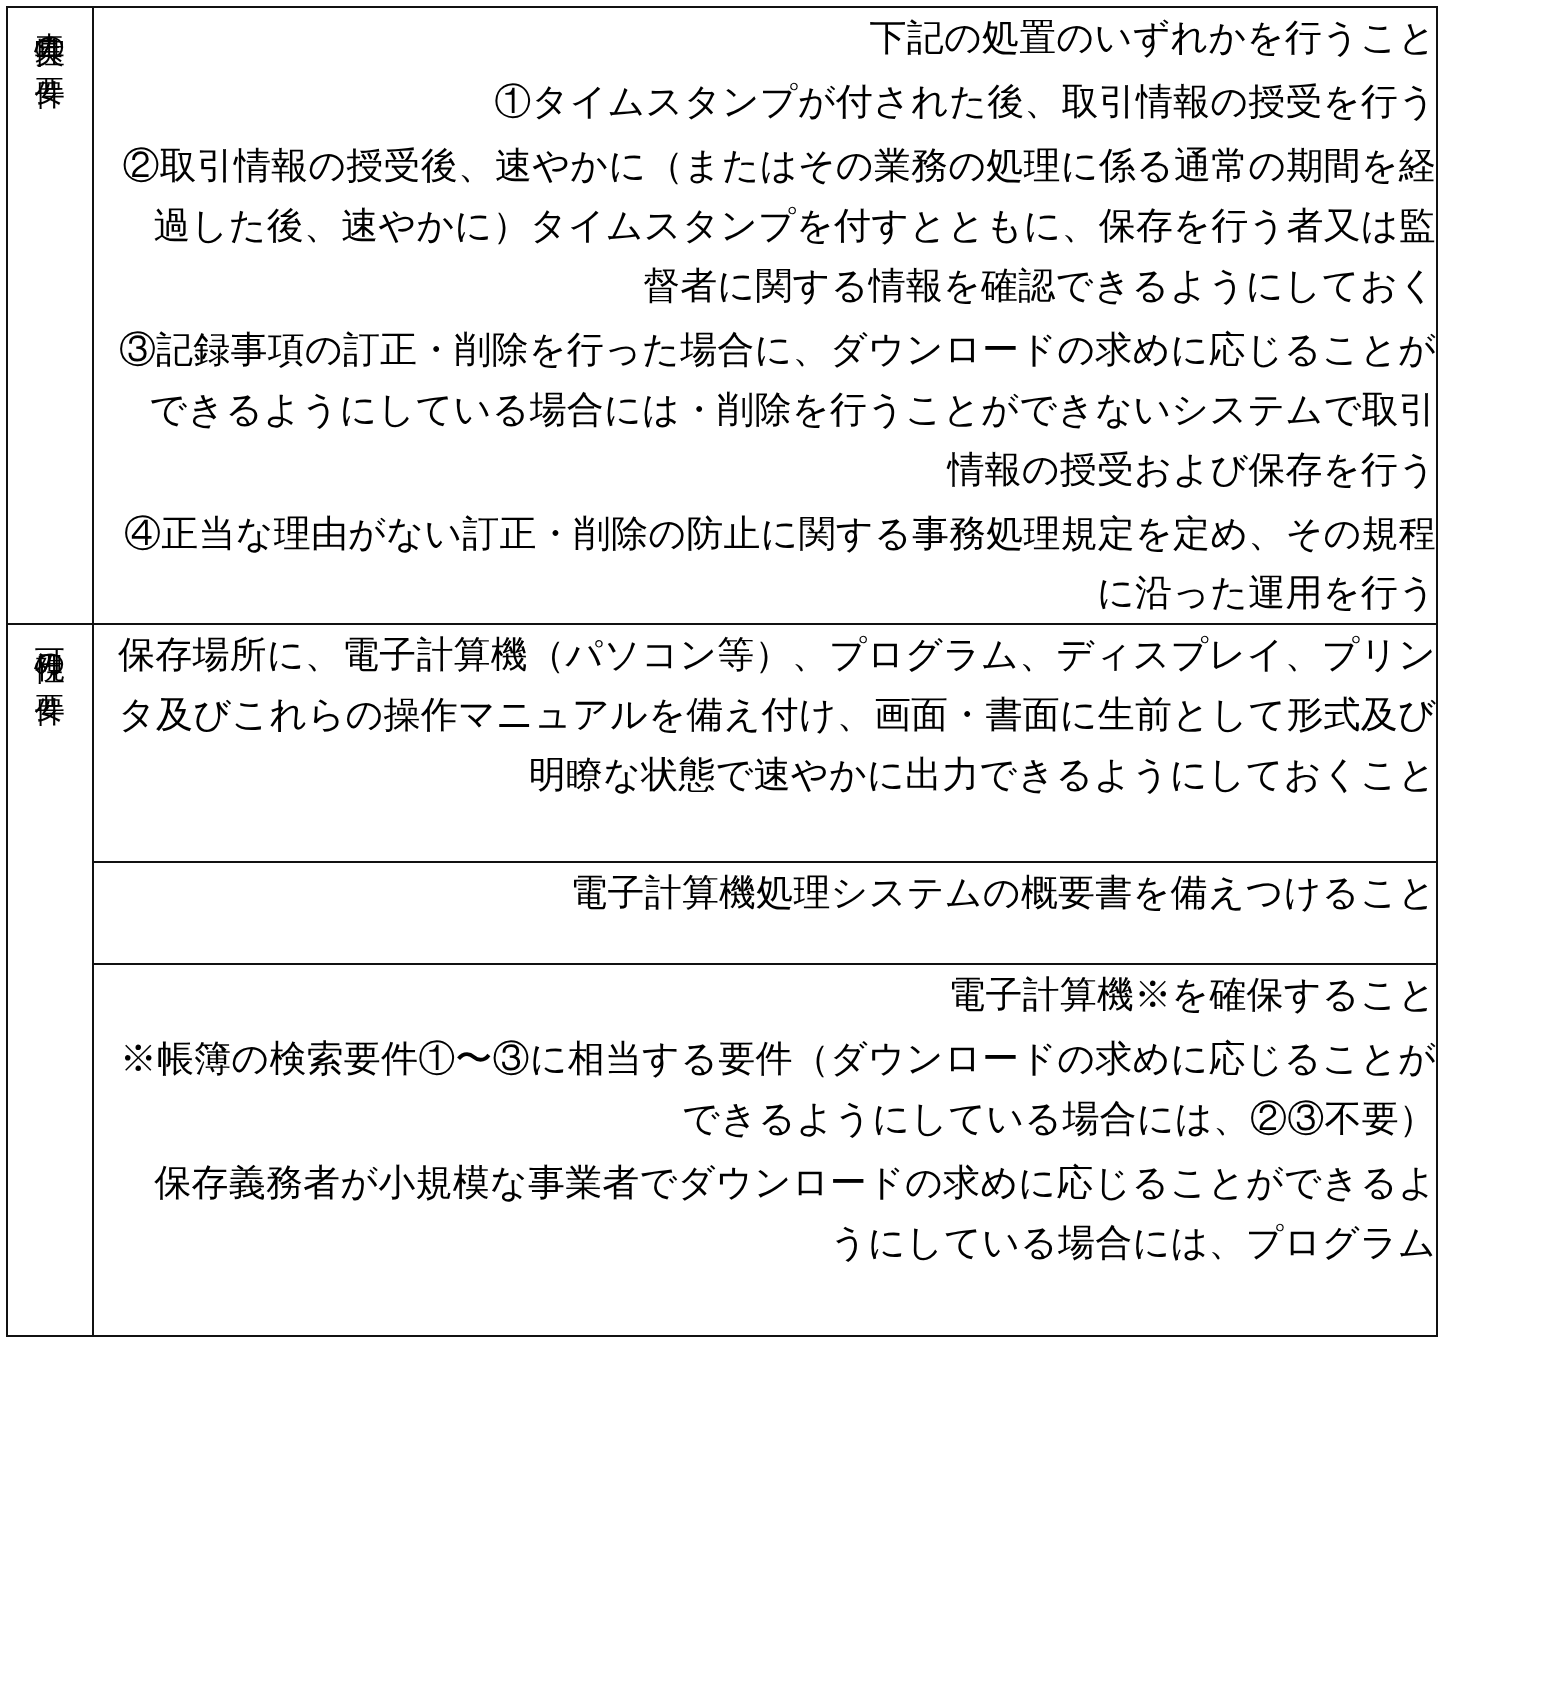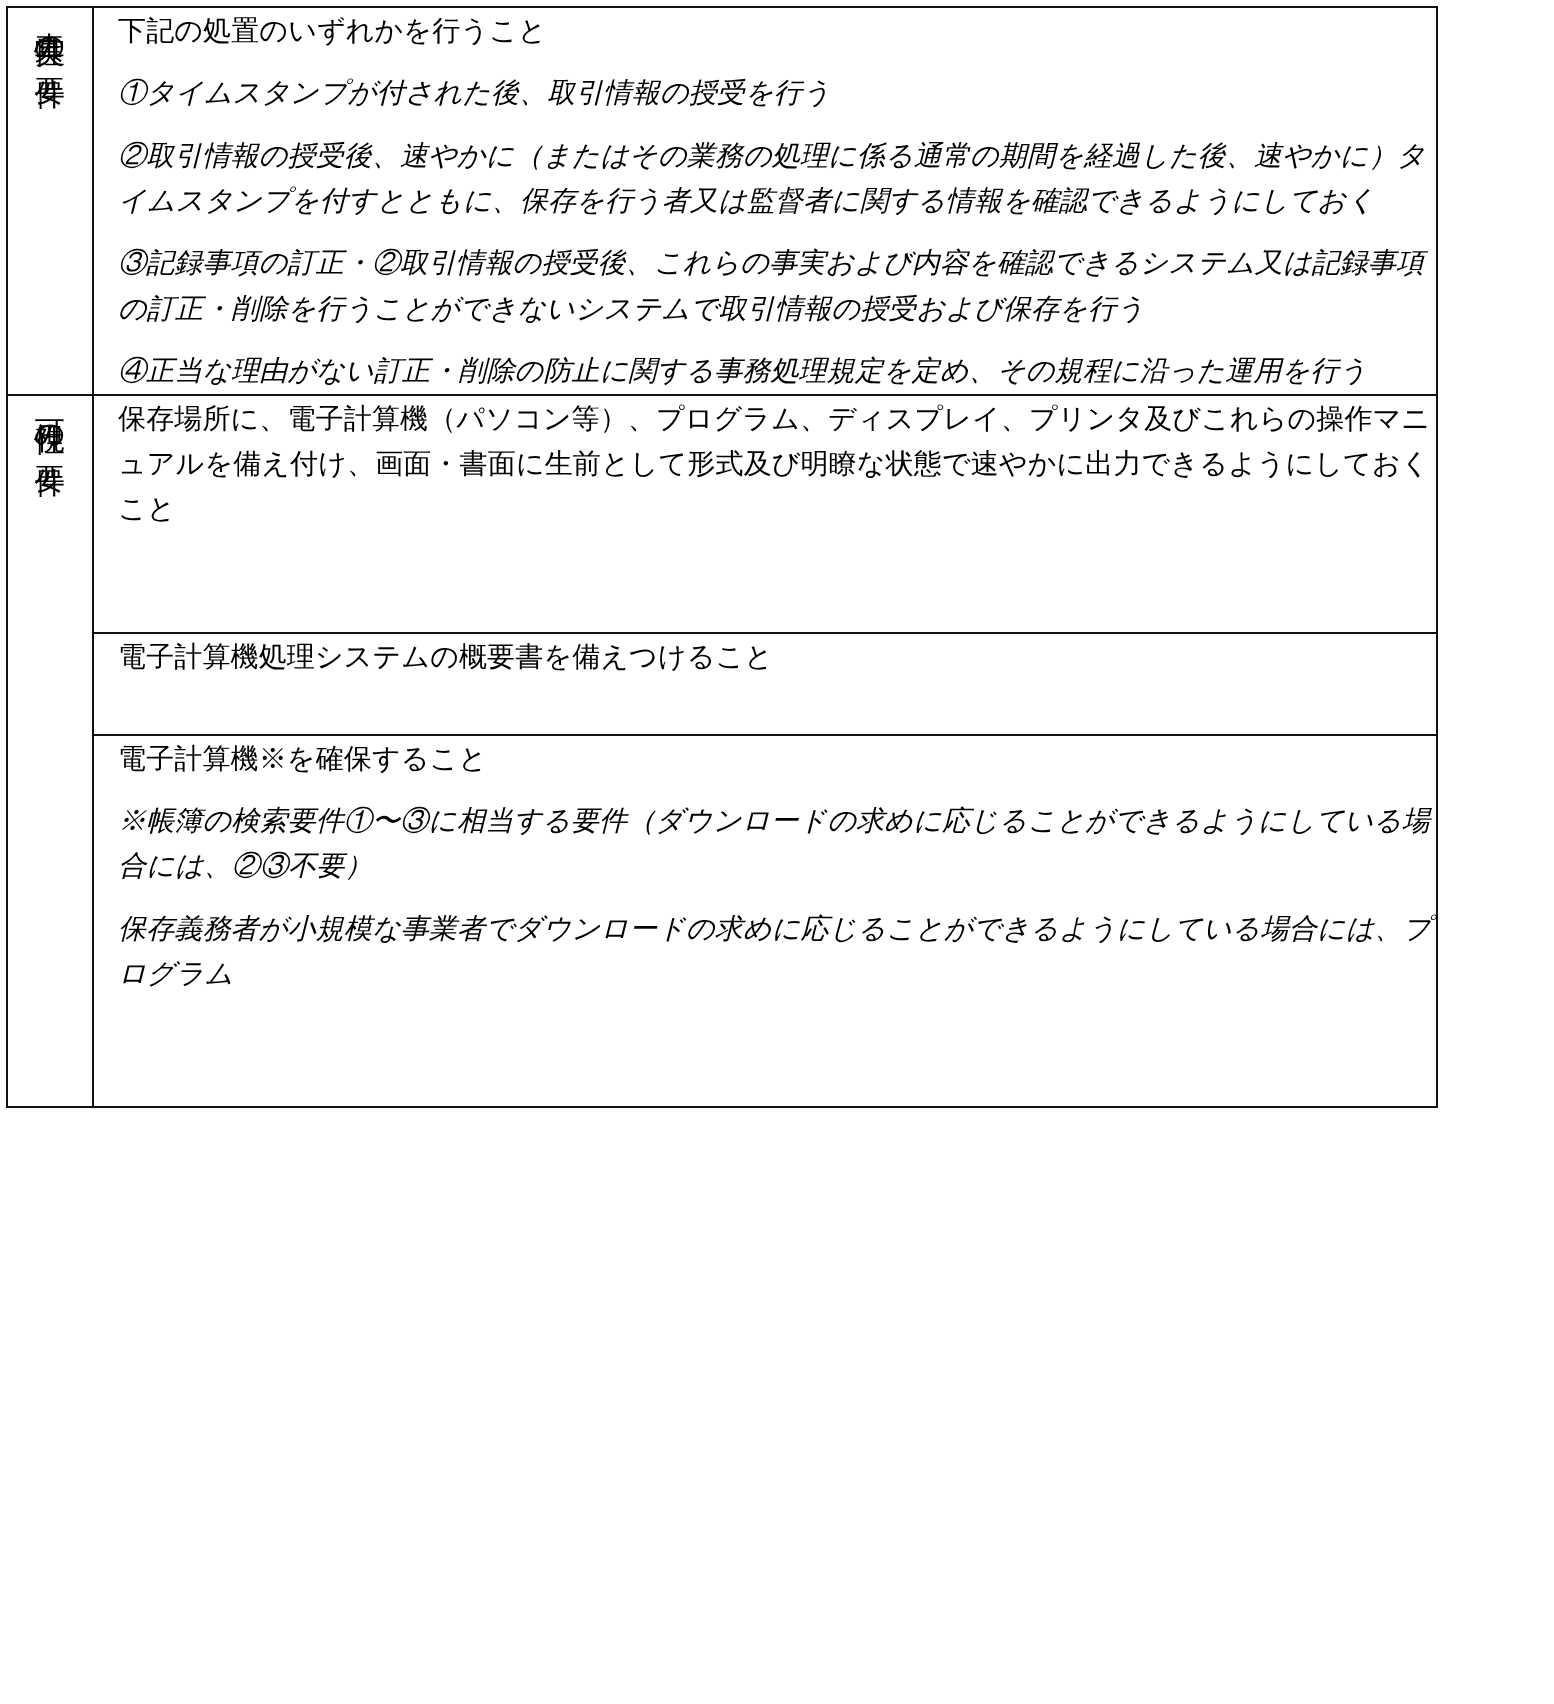--- a/index.html
+++ b/index.html
@@ -52,32 +52,31 @@
     margin: 0 auto;
     display: inline-block;
     font-family: "Liberation Serif", "DejaVu Serif", serif;
   }
 
   td.body-cell {
     padding: 22px 18px 22px 20px;
   }
 
   .para {
-    font-size: 28px;
+    font-size: 37px;
     line-height: 1.62;
     letter-spacing: 0.005em;
-    text-align: left;
+    text-align: right;
     margin: 0;
     font-family: "Liberation Serif", "DejaVu Serif", serif;
     padding-left: 24px;
   }
 
   .para + .para {
-    margin-top: 17px;
-    font-style: italic;
+    margin-top: 4px;
   }
 
   
   .authenticity-body {
     min-height: 770px;
     padding-top: 60px;
     padding-bottom: 60px;
   }
 
   .visibility-row-1 {
@@ -108,21 +107,21 @@
     <tbody>
 
       <tr>
         <td class="label-cell">
           <span class="vlabel">真実性の要件</span>
         </td>
         <td class="body-cell authenticity-body">
           <p class="para">下記の処置のいずれかを行うこと</p>
           <p class="para">①タイムスタンプが付された後、取引情報の授受を行う</p>
           <p class="para">②取引情報の授受後、速やかに（またはその業務の処理に係る通常の期間を経過した後、速やかに）タイムスタンプを付すとともに、保存を行う者又は監督者に関する情報を確認できるようにしておく</p>
-          <p class="para">③記録事項の訂正・②取引情報の授受後、これらの事実および内容を確認できるシステム又は記録事項の訂正・削除を行うことができないシステムで取引情報の授受および保存を行う</p>
+          <p class="para">③記録事項の訂正・削除を行った場合に、ダウンロードの求めに応じることができるようにしている場合には・削除を行うことができないシステムで取引情報の授受および保存を行う</p>
           <p class="para">④正当な理由がない訂正・削除の防止に関する事務処理規定を定め、その規程に沿った運用を行う</p>
         </td>
       </tr>
 
       <tr>
         <td class="label-cell" rowspan="3">
           <span class="vlabel">可視性の要件</span>
         </td>
         <td class="body-cell visibility-row-1">
           <p class="para">保存場所に、電子計算機（パソコン等）、プログラム、ディスプレイ、プリンタ及びこれらの操作マニュアルを備え付け、画面・書面に生前として形式及び明瞭な状態で速やかに出力できるようにしておくこと</p>

